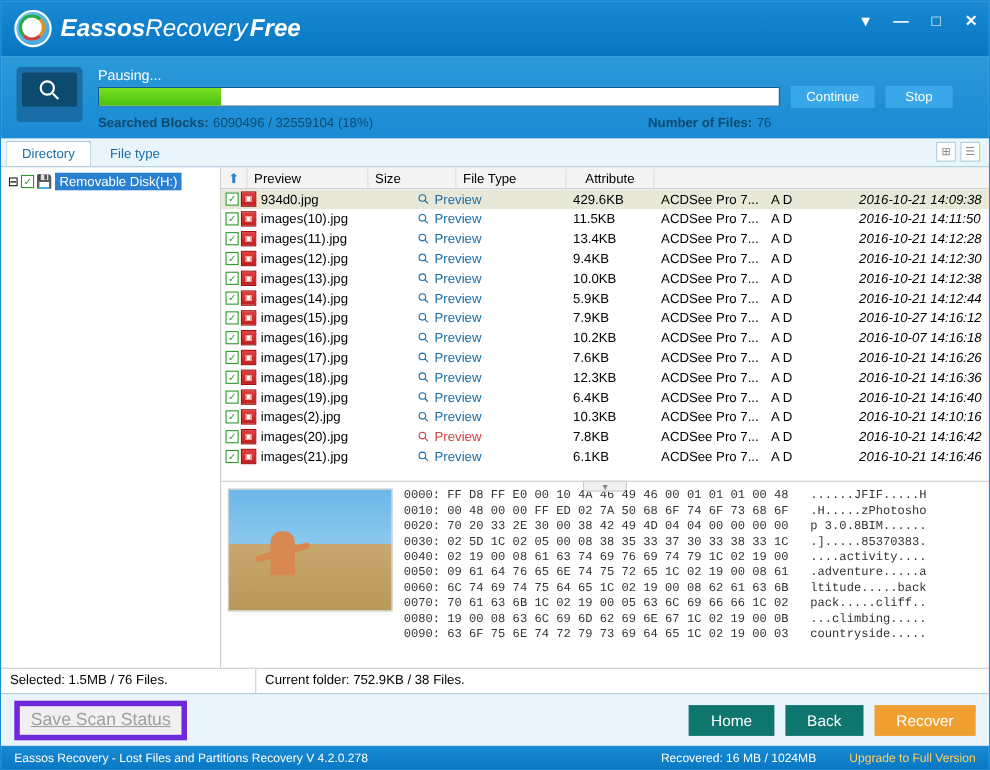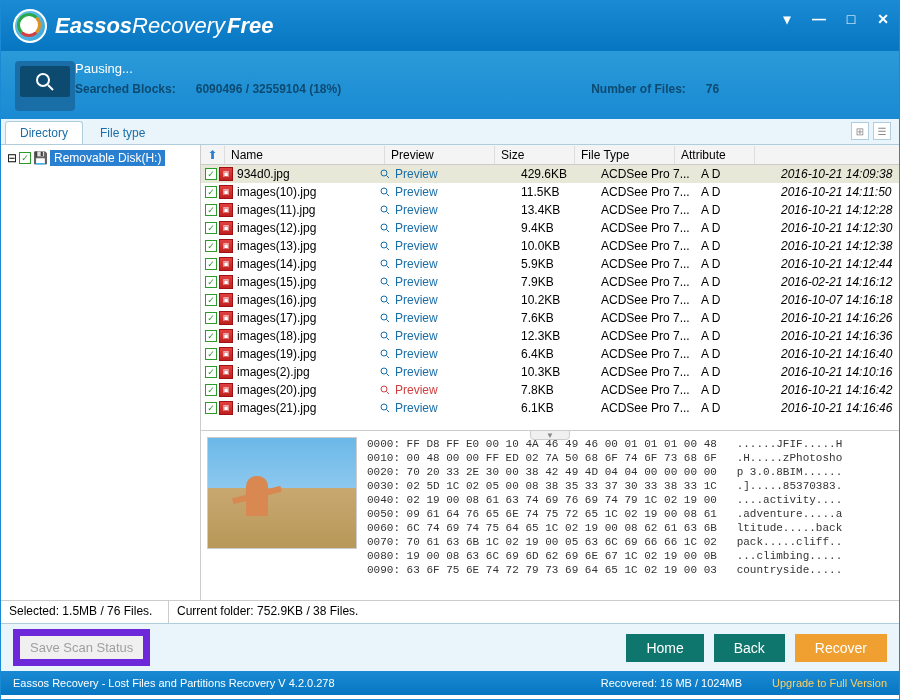--- a/index.html
+++ b/index.html
@@ -5,54 +5,54 @@
 * { margin:0; padding:0; box-sizing:border-box; font-family:"Segoe UI",Tahoma,sans-serif; }
 body { width:900px; height:700px; background:#fff; overflow:hidden; border:1px solid #1a8ad4; }
 .header { height:50px; background:linear-gradient(#1a8ad4,#0776c2); display:flex; align-items:center; padding:0 12px; position:relative; }
 .logo-icon { width:34px; height:34px; border-radius:50%; background:radial-gradient(circle at 35% 35%,#7dd0f0,#2a9cd8); border:2px solid #fff; position:relative; margin-right:8px; }
 .logo-icon::after { content:""; position:absolute; top:2px; left:2px; width:18px; height:18px; border-radius:50%; border:3px solid #2aa84a; border-right-color:#e09020; border-bottom-color:#d04040; background:#fff; }
 .app-title { font-size:22px; font-weight:bold; color:#fff; font-style:italic; }
 .app-title .rec { font-style:italic; font-weight:normal;margin-top:20px; }
 .app-title .free { font-style:italic; color:#fff; margin-left:2px; }
 .win-controls { position:absolute; right:8px; top:10px; display:flex; gap:16px; }
 .win-btn { width:16px; height:16px; cursor:pointer; display:flex; align-items:center; justify-content:center; color:#fff; font-size:14px; font-weight:bold; }
-.progress-area { background:linear-gradient(#2a9ad8,#1a8ad4); padding:10px 14px 8px; display:flex; }
+.progress-area { background:linear-gradient(#2a9ad8,#1a8ad4); padding:10px 14px 8px; display:flex; gap:14px; }
 .monitor-icon { width:60px; height:50px; background:#1a6ea8; border-radius:4px; position:relative; display:flex; align-items:center; justify-content:center; }
 .monitor-icon::before { content:""; position:absolute; top:5px; left:5px; right:5px; bottom:14px; background:#0d4a70; border-radius:2px; }
 .monitor-icon svg { position:relative; z-index:1; margin-top:-8px; }
 .monitor-icon::after { content:""; position:absolute; bottom:4px; left:22px; width:16px; height:4px; background:#1a6ea8; border-radius:1px; box-shadow:0 3px 0 0 #1a6ea8; }
 .progress-info { flex:1; }
 .status-row { display:flex; align-items:center; gap:10px; }
 .status-text { color:#fff; font-size:13px; margin-bottom:2px; }
 .progress-bar { height:18px; background:#fff; border:1px solid #0a5a90; width:620px; display:inline-block; }
 .progress-fill { height:100%; width:18%; background:linear-gradient(#7ae020,#4ac010); }
 .btn-cont { background:#3aa8e8; color:#fff; border:none; padding:3px 14px; font-size:12px; cursor:pointer; }
 .btn-stop { background:#3aa8e8; color:#fff; border:none; padding:3px 18px; font-size:12px; cursor:pointer; }
 .stats-row { margin-top:6px; font-size:12px; color:#0d4a70; font-weight:bold; display:flex;align-items:center; }
-.stats-row span.val { color:#0d4a70; font-weight:bold; margin-left:20px; }
+.stats-row span.val { color:#0d4a70; font-weight:normal; margin-left:4px; }
 .stats-sep { width:250px; display:inline-block; }
 .tabs-bar { height:26px; background:#eaf4fb; border-bottom:1px solid #b0cde0; display:flex; align-items:flex-end; padding-left:4px; position:relative; }
 .tab { padding:4px 14px; font-size:12px; color:#1a6ea8; border:1px solid #b0cde0; border-bottom:none; background:#fff; margin-right:2px; cursor:pointer; border-radius:3px 3px 0 0; }
 .tab.inactive { background:transparent; border-color:transparent; }
 .view-icons { position:absolute; right:8px; top:3px; display:flex; gap:4px; }
 .vicon { width:18px; height:18px; border:1px solid #b0cde0; background:#fff; display:flex; align-items:center; justify-content:center; font-size:10px; color:#888; cursor:pointer; }
 .main-area { display:flex; height:456px; border-bottom:1px solid #ccc; }
 .tree-pane { width:200px; border-right:1px solid #ccc; padding:4px; font-size:12px; }
 .tree-node { display:flex; align-items:center; gap:2px; padding:1px 2px; }
 .tree-node .sel { background:#2a80d0; color:#fff; padding:1px 4px; }
 .cb { width:12px; height:12px; border:1px solid #2a9a2a; display:inline-flex; align-items:center; justify-content:center; font-size:9px; color:#2a9a2a; background:#fff; }
 .file-pane { flex:1; display:flex; flex-direction:column; }
 .col-headers { display:flex; background:#f4f4f4; border-bottom:1px solid #ccc; font-size:12px; height:20px; align-items:center; }
 .col-headers > div { padding:2px 6px; border-right:1px solid #ddd; }
 .c-arrow { width:24px; text-align:center; color:#2a80d0; }
 .c-name { width:160px; }
 .c-prev { width:110px; }
 .c-size { width:80px; }
 .c-type { width:100px; }
-.c-attr { width:80px; }
+.c-attr { width:80px;text-align:center; }
 .c-mod { flex:1; }
 .file-list { flex:1; overflow-y:scroll; font-size:12px; }
 .file-row { display:flex; align-items:center; height:18px; padding-left:4px; }
 .file-row.sel { background:#e8e8d8; }
 .file-row .cb { margin-right:2px; flex-shrink:0; }
 .fico { width:14px; height:14px; background:linear-gradient(#e04040,#c02020); border:1px solid #a01010; margin-right:2px; display:inline-flex; align-items:center; justify-content:center; font-size:7px; color:#fff; flex-shrink:0; }
 .file-row .fname { width:144px; padding-left:2px; white-space:nowrap; overflow:hidden; }
 .file-row .fprev { width:110px; color:#1a6ea8; display:flex; align-items:center; gap:4px; }
 .file-row .fprev.red { color:#d04040; }
 .file-row .fprev svg { flex-shrink:0; }
@@ -60,24 +60,24 @@
 .file-row .ftype { width:100px; white-space:nowrap; overflow:hidden; }
 .file-row .fattr { width:80px; }
 .file-row .fmod { flex:1;font-style:italic; }
 .preview-pane { height:170px; border-top:1px solid #ccc; display:flex; padding:6px; gap:10px; position:relative; }
 .splitter-grip { position:absolute; top:-1px; left:50%; transform:translateX(-50%); width:40px; height:10px; background:#f0f0f0; border:1px solid #ccc; border-radius:0 0 4px 4px; font-size:8px; text-align:center; color:#888; cursor:pointer; }
 .thumb { width:150px; height:112px; border:1px solid #ccc; background:linear-gradient(180deg,#6bb8e8 0%,#8cc8ee 45%,#c8a870 45%,#b89858 100%); position:relative; overflow:hidden; }
 .thumb::before { content:""; position:absolute; left:38px; bottom:32px; width:22px; height:40px; background:#d88850; border-radius:10px 10px 0 0; }
 .thumb::after { content:""; position:absolute; left:24px; bottom:50px; width:50px; height:6px; background:#d88850; transform:rotate(-15deg); }
 .hex-dump { flex:1; font-family:"Courier New",monospace; font-size:11px; line-height:14px; white-space:pre; color:#333; overflow:hidden; }
 .status-sel { height:22px; display:flex; font-size:12px; }
-.status-sel .left { width:168px; padding:3px 8px; border-right:1px solid #ccc; }
+.status-sel .left { width:232px; padding:3px 8px; border-right:1px solid #ccc; }
 .status-sel .right { flex:1; padding:3px 8px; }
 .bottom-bar { height:48px; background:#eaf4fb; border-top:1px solid #b0cde0; display:flex; align-items:center; padding:0 12px; gap:10px; }
-.btn-save { padding:4px 10px; font-size:13px; background:#f0f0f0; border:7px solid #6d28d9; color:#a0a0a0; cursor:pointer; }
+.btn-save { padding:4px 10px; font-size:16px; background:#f0f0f0; border:5px solid #6d28d9; color:#a0a0a0; cursor:pointer;text-decoration:underline; }
 .spacer { flex:1; }
 .btn-main { padding:6px 20px; font-size:14px; color:#fff; border:none; cursor:pointer; background:#0f766e; }
 .btn-recover { background:#f0a030; }
 .footer { height:24px; background:linear-gradient(#1a8ad4,#0776c2); color:#fff; font-size:11px; display:flex; align-items:center; padding:0 12px; }
 .footer .fspacer { flex:1; }
 .footer .upgrade { color:#ffd060; cursor:pointer; }
 ::-webkit-scrollbar { width:16px; }
 ::-webkit-scrollbar-track { background:#f0f0f0; }
 ::-webkit-scrollbar-thumb { background:#c8c8c8; border:1px solid #a8a8a8; }
 </style>
@@ -99,20 +99,27 @@
 
 <div class="progress-area">
   <div class="monitor-icon">
     <svg width="24" height="24" viewBox="0 0 24 24" fill="none">
         <circle cx="10" cy="10" r="6" stroke="#fff" stroke-width="2"></circle>
         <line x1="15" y1="15" x2="20" y2="20" stroke="#fff" stroke-width="2"></line>
       </svg>
   </div>
   <div class="progress-info">
     <div class="status-text">Pausing...</div>
+    <div class="status-row">
+      <div class="progress-bar">
+          <div class="progress-fill"></div>
+        </div>
+      <button class="btn-cont">Continue</button>
+      <button class="btn-stop">Stop</button>
+    </div>
     <div class="stats-row">
       <span>Searched Blocks:</span>
       <span class="val">6090496 / 32559104 (18%)</span>
       <span class="stats-sep"></span>
       <span>Number of Files:</span>
       <span class="val">76</span>
     </div>
   </div>
 </div>
 
@@ -131,21 +138,20 @@
       <span>⊟</span>
       <span class="cb">✓</span>
       <span>💾</span>
       <span class="sel">Removable Disk(H:)</span>
     </div>
   </div>
 
   <div class="file-pane">
     <div class="col-headers">
       <div class="c-arrow">⬆</div>
-      <div class="c-name">Name</div>
       <div class="c-prev">Preview</div>
       <div class="c-size">Size</div>
       <div class="c-type">File Type</div>
       <div class="c-attr">Attribute</div>
     </div>
     <div class="file-list" id="file-list">
         <div class="file-row sel">
           <span class="cb">✓</span>
           <span class="fico">▣</span>
           <span class="fname">934d0.jpg</span>
@@ -227,21 +233,21 @@
           <span class="cb">✓</span>
           <span class="fico">▣</span>
           <span class="fname">images(15).jpg</span>
           <span class="fprev"><svg width="12" height="12" viewBox="0 0 24 24" fill="none">
               <circle cx="10" cy="10" r="6" stroke="currentColor" stroke-width="2"></circle>
               <line x1="15" y1="15" x2="20" y2="20" stroke="currentColor" stroke-width="2"></line>
             </svg> Preview</span>
           <span class="fsize">7.9KB</span>
           <span class="ftype">ACDSee Pro 7...</span>
           <span class="fattr">A D</span>
-          <span class="fmod">2016-02-21 14:16:12</span>
+          <span class="fmod">2016-10-27 14:16:12</span>
         </div>
         <div class="file-row">
           <span class="cb">✓</span>
           <span class="fico">▣</span>
           <span class="fname">images(16).jpg</span>
           <span class="fprev"><svg width="12" height="12" viewBox="0 0 24 24" fill="none">
               <circle cx="10" cy="10" r="6" stroke="currentColor" stroke-width="2"></circle>
               <line x1="15" y1="15" x2="20" y2="20" stroke="currentColor" stroke-width="2"></line>
             </svg> Preview</span>
           <span class="fsize">10.2KB</span>

